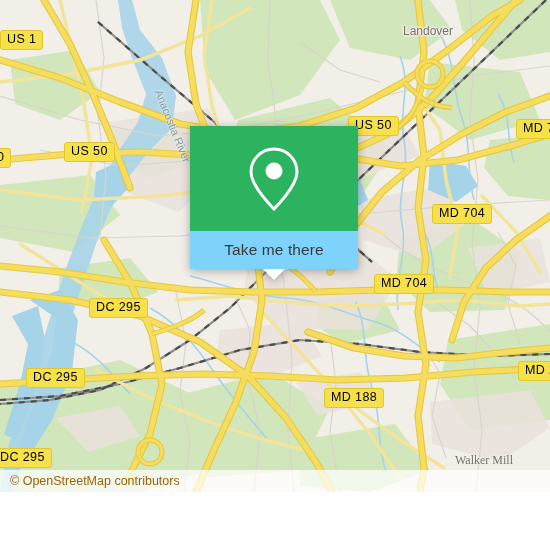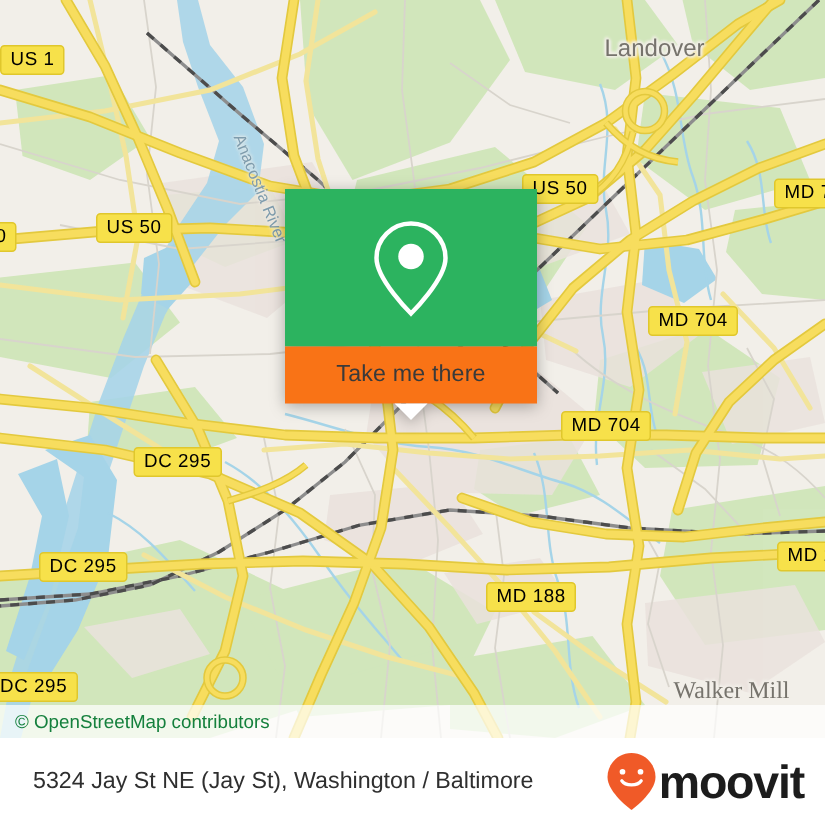--- a/index.html
+++ b/index.html
@@ -33,21 +33,21 @@
     padding: 2px 6px 3px 6px;
     line-height: 13px;
     white-space: nowrap;
     font-family: "Liberation Sans", sans-serif;
   }
 
   
   .place {
     position: absolute;
     color: #76736c;
-    font-size: 16px;
+    font-size: 12px;
     white-space: nowrap;
     text-align: center;
     text-shadow:
        1px 0 2px #f2efe9, -1px 0 2px #f2efe9,
        0 1px 2px #f2efe9, 0 -1px 2px #f2efe9,
        1px 1px 2px #f2efe9, -1px -1px 2px #f2efe9;
     font-family: "Liberation Sans", sans-serif;
   }
   .river-label {
     position: absolute;
@@ -57,40 +57,40 @@
     transform-origin: 0 0;
     text-shadow: 0 0 3px #f2efe9, 0 0 2px #f2efe9;
   }
 
   
   #attribution {
     position: absolute;
     left: 0; bottom: 0;
     width: 100%;
     background: rgba(255,255,255,0.72);
-    color: #15803d;
+    color: #a16207;
     font-size: 12.5px;
     padding: 4px 0 4px 10px;
     font-family: "Liberation Sans", sans-serif;
   }
 
   
   #popup {
     position: absolute;
     left: 190px; top: 126px;
     width: 168px;
     filter: drop-shadow(0 2px 5px rgba(0,0,0,0.30));
   }
   #popup-head {
     background: #2cb35f;
     height: 105px;
     display: flex; align-items: center; justify-content: center;
   }
   #popup-foot {
-    background: #f97316;
+    background: #7dd3fc;
     height: 38px;
     display: flex; align-items: center; justify-content: center;
     position: relative;
   }
   #popup-label {
     color: #3a3a3a;
     font-size: 15.5px;
     letter-spacing: 0.1px;
     font-family: "Liberation Sans", sans-serif;
   }
@@ -333,26 +333,14 @@
         <path d="M28 3 C15.3 3 5 13.3 5 26 C5 40.5 28 63 28 63 C28 63 51 40.5 51 26 C51 13.3 40.7 3 28 3 Z" fill="none" stroke="#ffffff" stroke-width="3"></path>
         <circle cx="28" cy="25" r="8.5" fill="#ffffff"></circle>
       </svg>
     </div>
     <div id="popup-foot">
       <span id="popup-label">Take me there</span>
       <div id="popup-tail"></div>
     </div>
   </div>
 
-  <div id="footer">
-    <div id="footer-address">5324 Jay St NE (Jay St), Washington / Baltimore</div>
-    <div id="brand">
-      <svg id="brand-mark" width="34" height="40" viewBox="0 0 34 40">
-        <path d="M17 1 C8.2 1 1 8.2 1 17 C1 27.5 17 39 17 39 C17 39 33 27.5 33 17 C33 8.2 25.8 1 17 1 Z" fill="#f05a28"></path>
-        <circle cx="11" cy="13.5" r="1.9" fill="#ffffff"></circle>
-        <circle cx="23" cy="13.5" r="1.9" fill="#ffffff"></circle>
-        <path d="M10.5 19.5 C13 23.2 21 23.2 23.5 19.5" fill="none" stroke="#ffffff" stroke-width="2.1" stroke-linecap="round"></path>
-      </svg>
-      <span id="brand-name">moovit</span>
-    </div>
-  </div>
 
 </div>
 
 </body></html>

